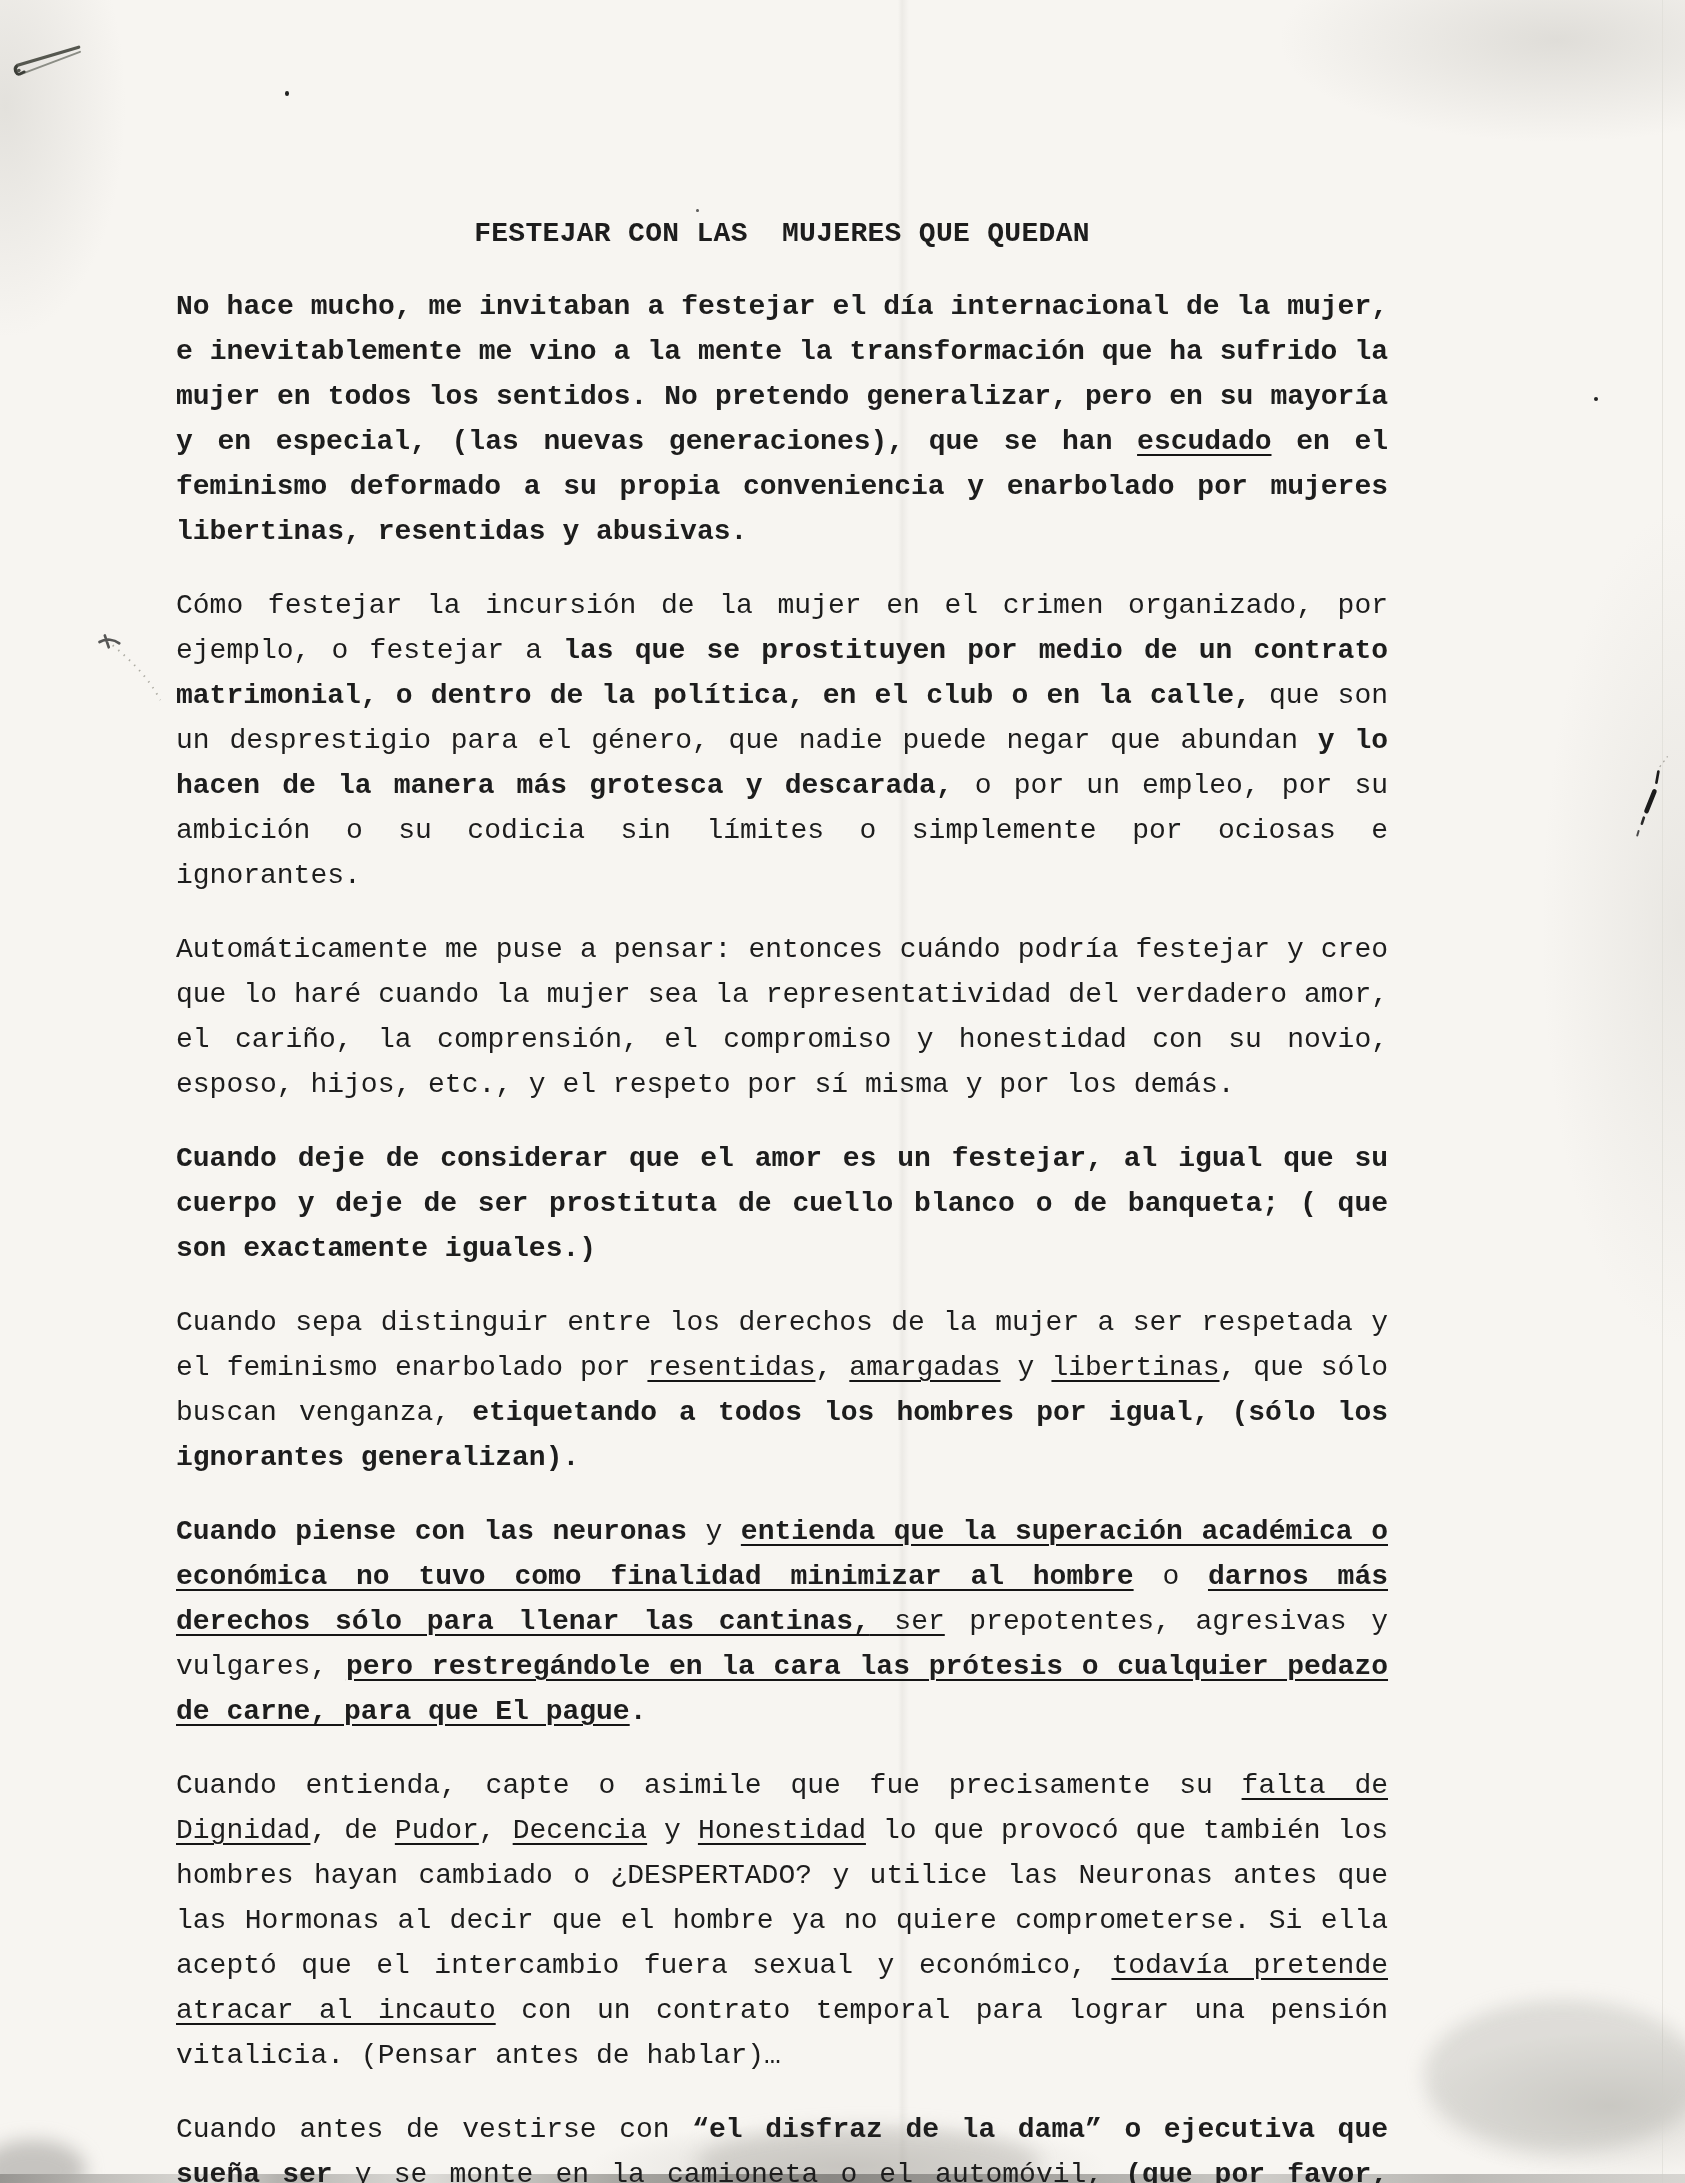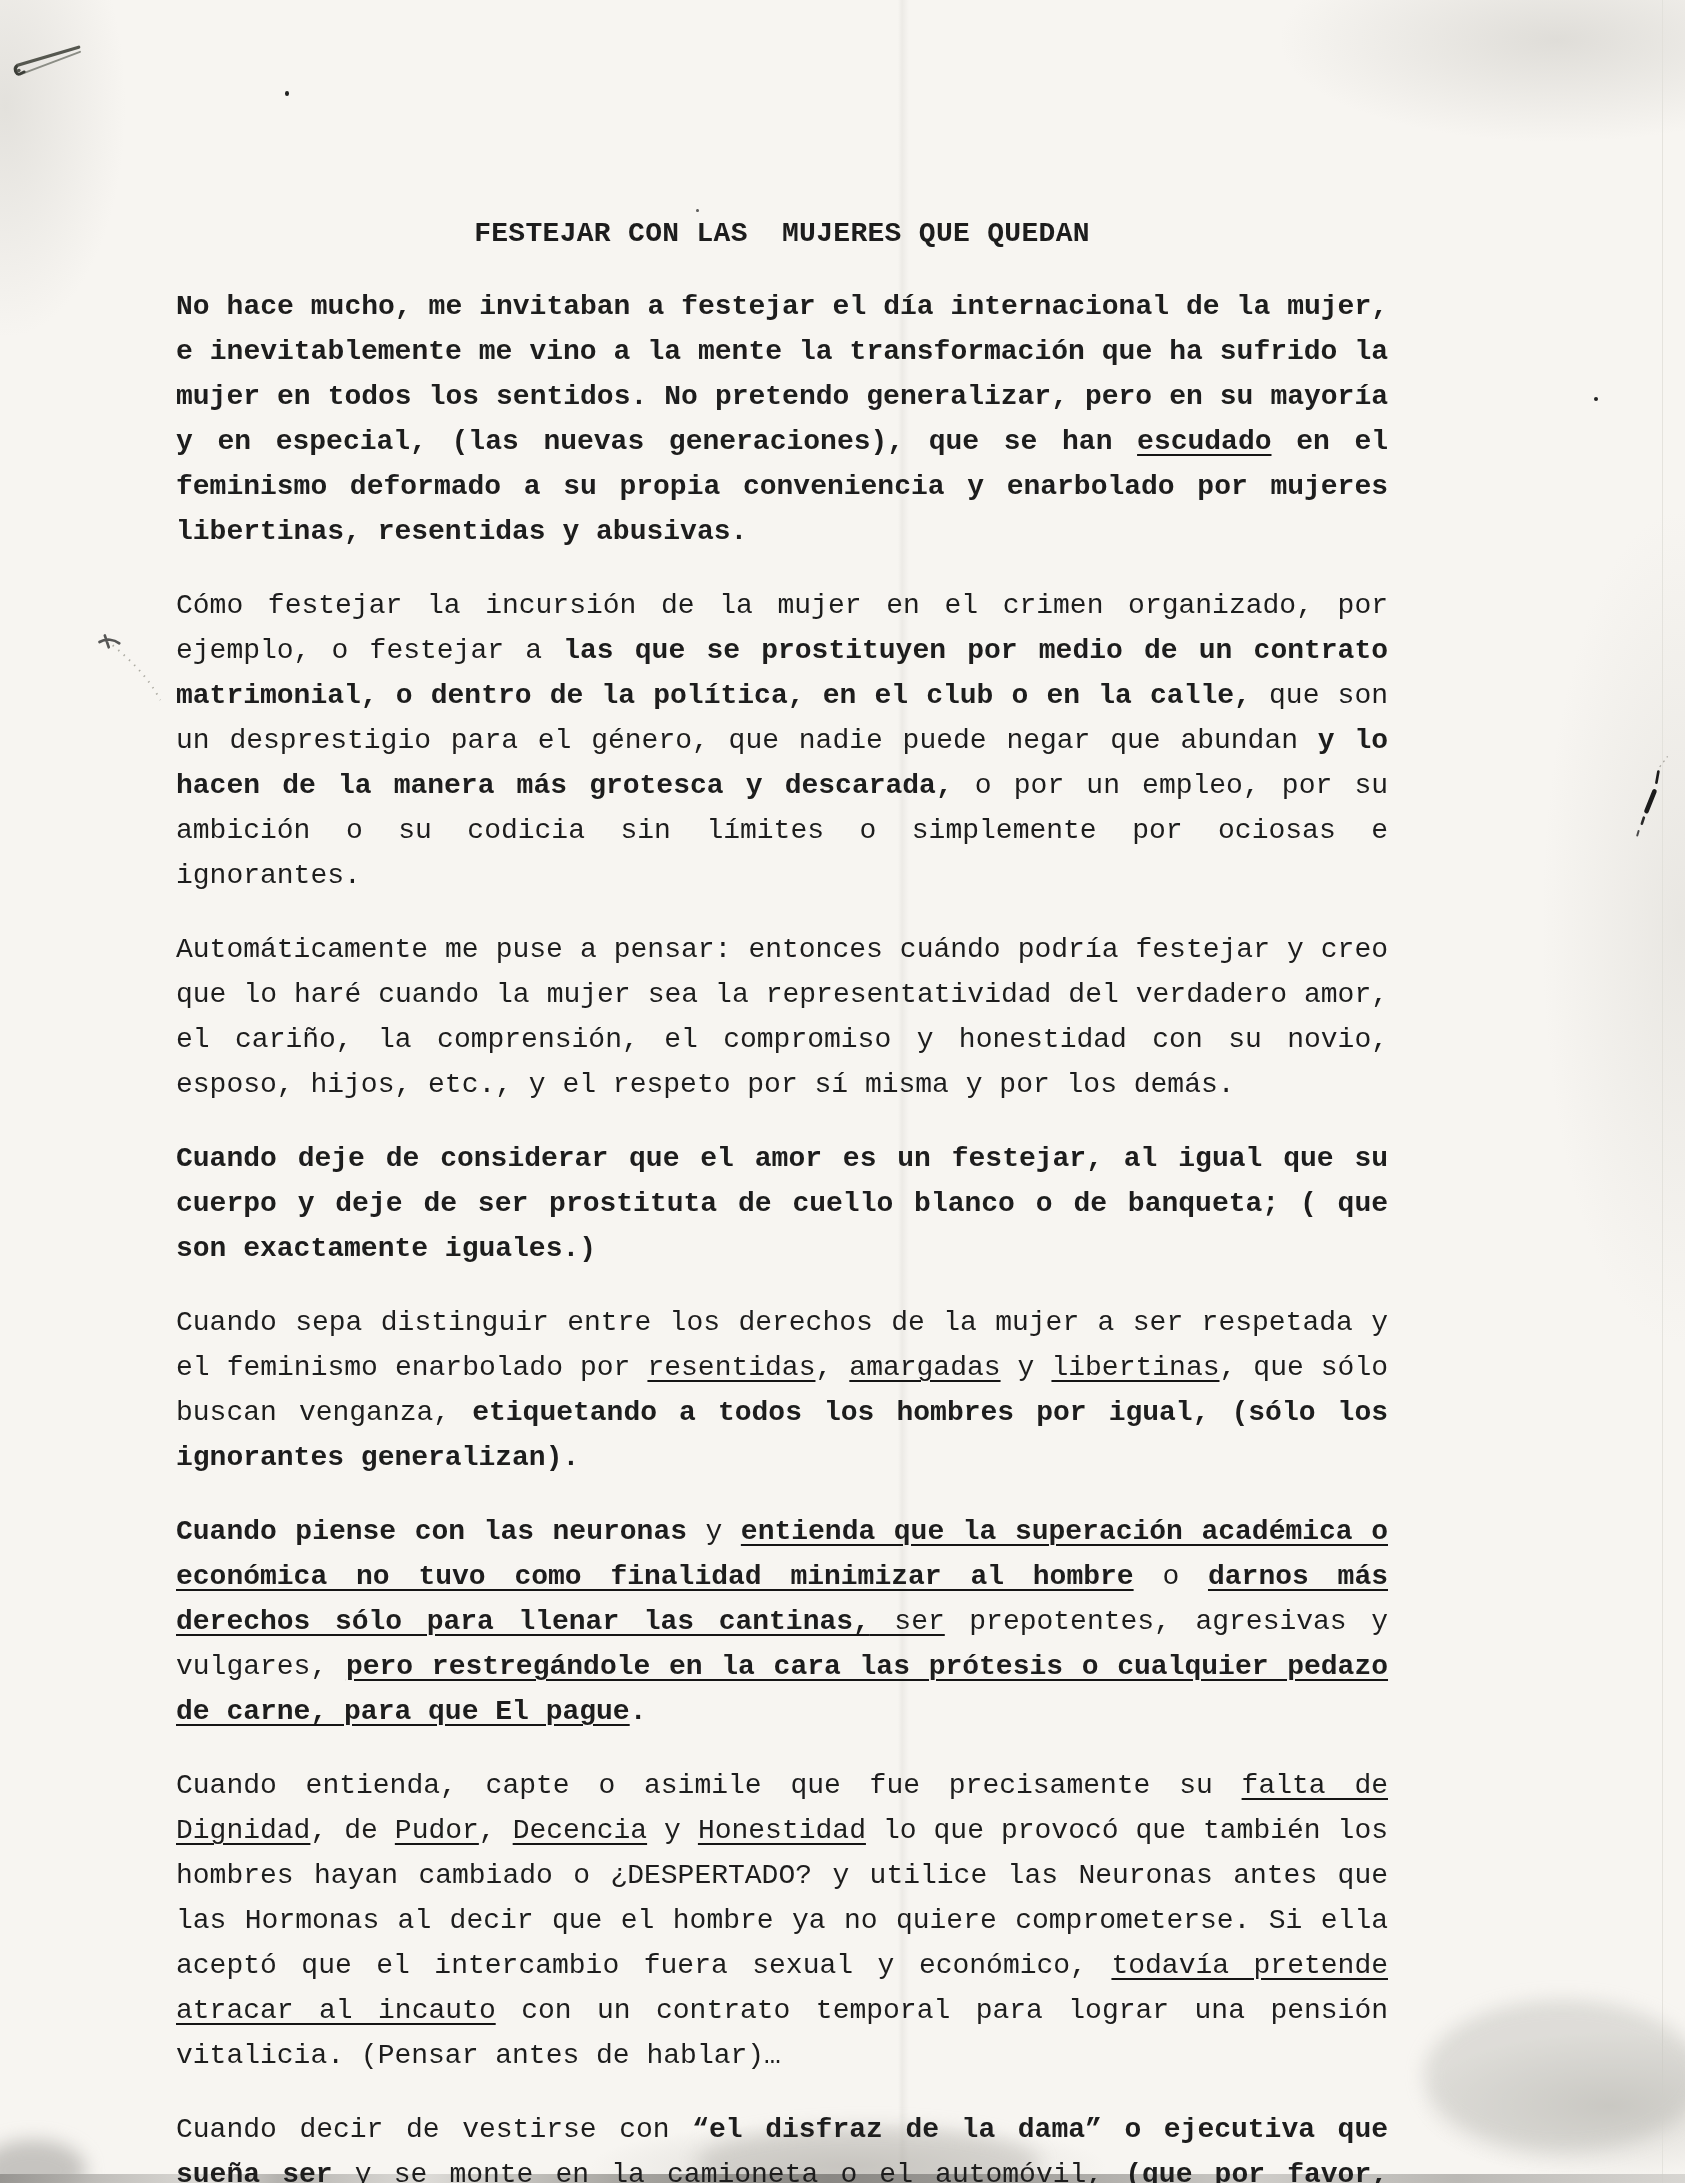--- a/index.html
+++ b/index.html
@@ -84,18 +84,18 @@
   <div class="content">
     <h1 class="doc-title">FESTEJAR CON LAS  MUJERES QUE QUEDAN</h1>
     <div>
         <p class="para"><span class="b ">No hace mucho, me invitaban a festejar el día internacional de la mujer,   e inevitablemente me vino a la mente la transformación que ha sufrido la mujer en todos los sentidos.  No pretendo generalizar, pero en su mayoría y en especial, (las nuevas generaciones),   que se han </span><span class="b u">escudado</span><span class="b "> en el feminismo   deformado a su propia conveniencia  y enarbolado por mujeres libertinas, resentidas  y abusivas.</span></p>
         <p class="para"><span class="">Cómo festejar la incursión de la mujer en el crimen organizado, por ejemplo, o festejar a </span><span class="b ">las que se prostituyen por medio de un contrato matrimonial, o dentro de la política, en el club o en la calle, </span><span class="">que son un desprestigio para el género,  que nadie puede negar que abundan </span><span class="b ">y  lo hacen de la manera más grotesca y  descarada, </span><span class="">o  por un empleo,  por su ambición o su codicia sin límites o simplemente por ociosas  e ignorantes.</span></p>
         <p class="para"><span class="">Automáticamente me puse a pensar:   entonces cuándo podría festejar y creo que lo haré cuando la mujer sea la representatividad del  verdadero amor, el cariño,  la comprensión, el compromiso y honestidad  con su novio, esposo, hijos, etc.,   y el respeto  por sí misma y por los demás.</span></p>
         <p class="para"><span class="b ">Cuando deje de considerar que el amor es un festejar, al igual que su cuerpo y deje de ser prostituta de cuello blanco o de banqueta;   ( que son exactamente iguales.)</span></p>
         <p class="para"><span class="">Cuando sepa distinguir entre los derechos de la mujer a ser respetada y el feminismo enarbolado por </span><span class="u">resentidas</span><span class="">,   </span><span class="u">amargadas</span><span class=""> y </span><span class="u">libertinas</span><span class="">, que sólo buscan venganza, </span><span class="b ">etiquetando a todos los hombres por igual, (sólo los ignorantes generalizan).</span></p>
         <p class="para"><span class="b ">Cuando piense con las neuronas </span><span class="">y </span><span class="b u">entienda que la superación académica o económica no tuvo como finalidad minimizar al hombre</span><span class="">  o  </span><span class="b u">darnos más derechos sólo para llenar las cantinas,</span><span class="u">  ser</span><span class=""> prepotentes, agresivas y vulgares,  </span><span class="b u">pero restregándole en la cara las prótesis  o cualquier pedazo de carne,  para que El pague</span><span class="b ">.</span></p>
         <p class="para"><span class="">Cuando entienda, capte o asimile que fue precisamente su </span><span class="u">falta de Dignidad</span><span class="">, de </span><span class="u">Pudor</span><span class="">, </span><span class="u">Decencia</span><span class=""> y </span><span class="u">Honestidad</span><span class=""> lo que provocó que también los hombres hayan cambiado o  ¿DESPERTADO?  y utilice  las  Neuronas  antes  que  las  Hormonas  al  decir  que  el  hombre  ya  no  quiere comprometerse.  Si ella aceptó que el intercambio fuera sexual y económico, </span><span class="u">todavía pretende atracar al incauto</span><span class=""> con un contrato temporal para lograr una pensión vitalicia.   (Pensar antes de hablar)…</span></p>
-        <p class="para"><span class="">Cuando  decir de vestirse con  </span><span class="b ">“el disfraz de la  dama” o ejecutiva  que sueña ser</span><span class=""> y se monte en la camioneta o el automóvil, </span><span class="b ">(que  por favor, tire el contra), </span><span class="b u">deje de tragar  como cerdo</span><span class=""> y  se</span></p>
+        <p class="para"><span class="">Cuando  antes de vestirse con  </span><span class="b ">“el disfraz de la  dama” o ejecutiva  que sueña ser</span><span class=""> y se monte en la camioneta o el automóvil, </span><span class="b ">(que  por favor, tire el contra), </span><span class="b u">deje de tragar  como cerdo</span><span class=""> y  se</span></p>
       </div>
   </div>
 
 </div>
 
 
 </body></html>

